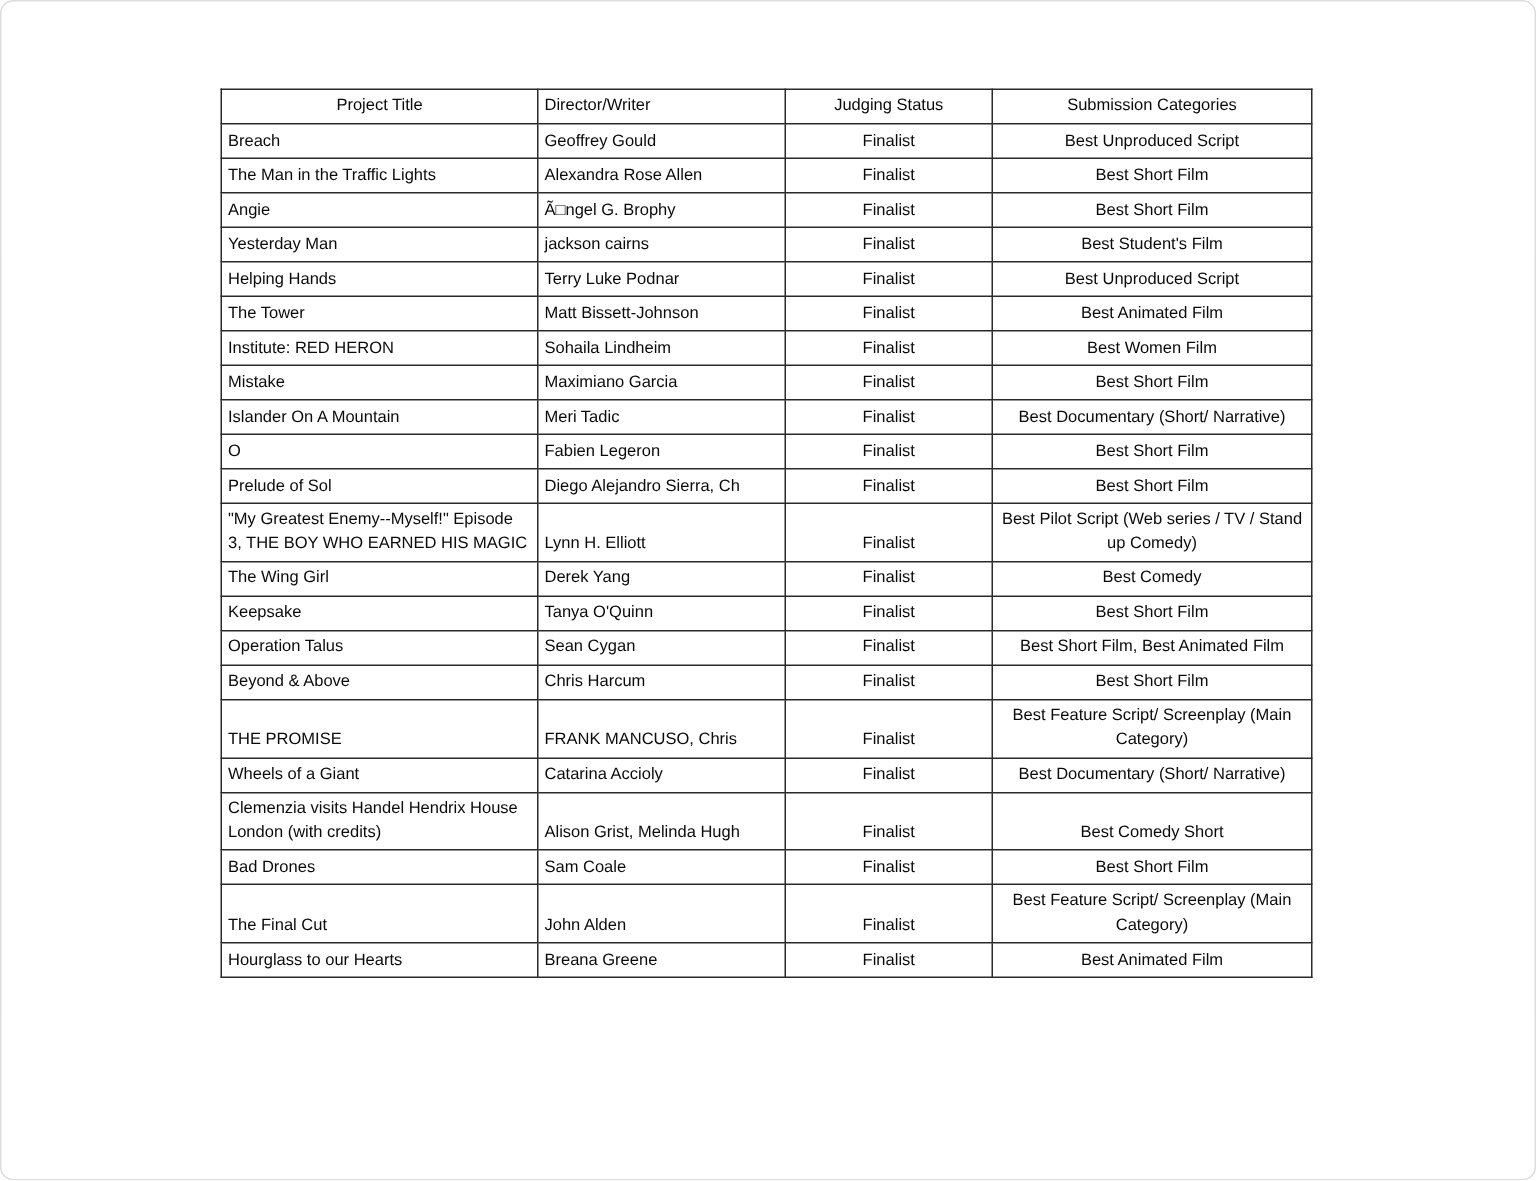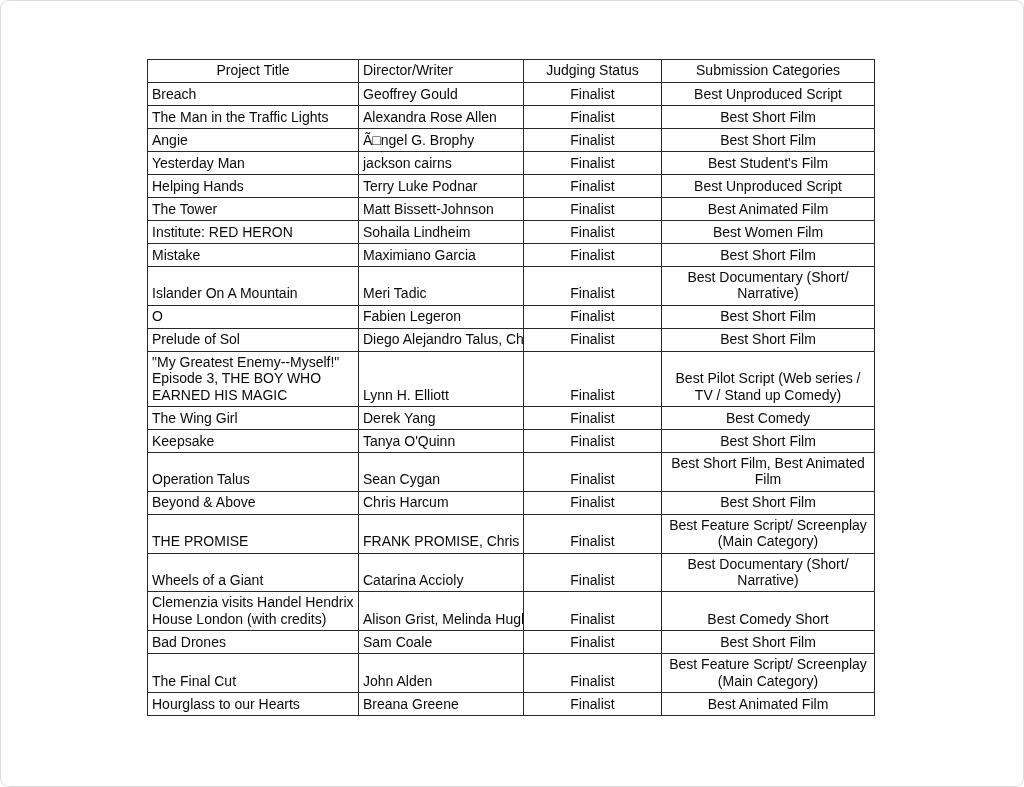--- a/index.html
+++ b/index.html
@@ -18,21 +18,21 @@
     font-family: "Liberation Sans", "DejaVu Sans", sans-serif;
     color: #000000;
   }
   table.subs {
     position: absolute;
     left: 147px;
     top: 59px;
     width: 727px;
     border-collapse: collapse;
     table-layout: fixed;
-    font-size: 14px;
+    font-size: 11px;
     line-height: 16.4px;
     color: #0a0a0a;
   }
   table.subs th,
   table.subs td {
     border: 1.5px solid #2a2a2a;
     padding: 2px 4px 3px 4px;
     overflow: hidden;
   }
   table.subs thead th {
@@ -140,21 +140,21 @@
           <td class="c-category">Best Documentary (Short/ Narrative)</td>
         </tr>
         <tr>
           <td class="c-title">O</td>
           <td class="c-director">Fabien Legeron</td>
           <td class="c-status">Finalist</td>
           <td class="c-category">Best Short Film</td>
         </tr>
         <tr>
           <td class="c-title">Prelude of Sol</td>
-          <td class="c-director">Diego Alejandro Talus, Ch</td>
+          <td class="c-director">Diego Alejandro Sierra, Ch</td>
           <td class="c-status">Finalist</td>
           <td class="c-category">Best Short Film</td>
         </tr>
         <tr>
           <td class="c-title">"My Greatest Enemy--Myself!" Episode 3, THE BOY WHO EARNED HIS MAGIC</td>
           <td class="c-director">Lynn H. Elliott</td>
           <td class="c-status">Finalist</td>
           <td class="c-category">Best Pilot Script (Web series / TV / Stand up Comedy)</td>
         </tr>
         <tr>
@@ -176,21 +176,21 @@
           <td class="c-category">Best Short Film, Best Animated Film</td>
         </tr>
         <tr>
           <td class="c-title">Beyond &amp; Above</td>
           <td class="c-director">Chris Harcum</td>
           <td class="c-status">Finalist</td>
           <td class="c-category">Best Short Film</td>
         </tr>
         <tr>
           <td class="c-title">THE PROMISE</td>
-          <td class="c-director">FRANK PROMISE, Chris</td>
+          <td class="c-director">FRANK MANCUSO, Chris</td>
           <td class="c-status">Finalist</td>
           <td class="c-category">Best Feature Script/ Screenplay (Main Category)</td>
         </tr>
         <tr>
           <td class="c-title">Wheels of a Giant</td>
           <td class="c-director">Catarina Accioly</td>
           <td class="c-status">Finalist</td>
           <td class="c-category">Best Documentary (Short/ Narrative)</td>
         </tr>
         <tr>

